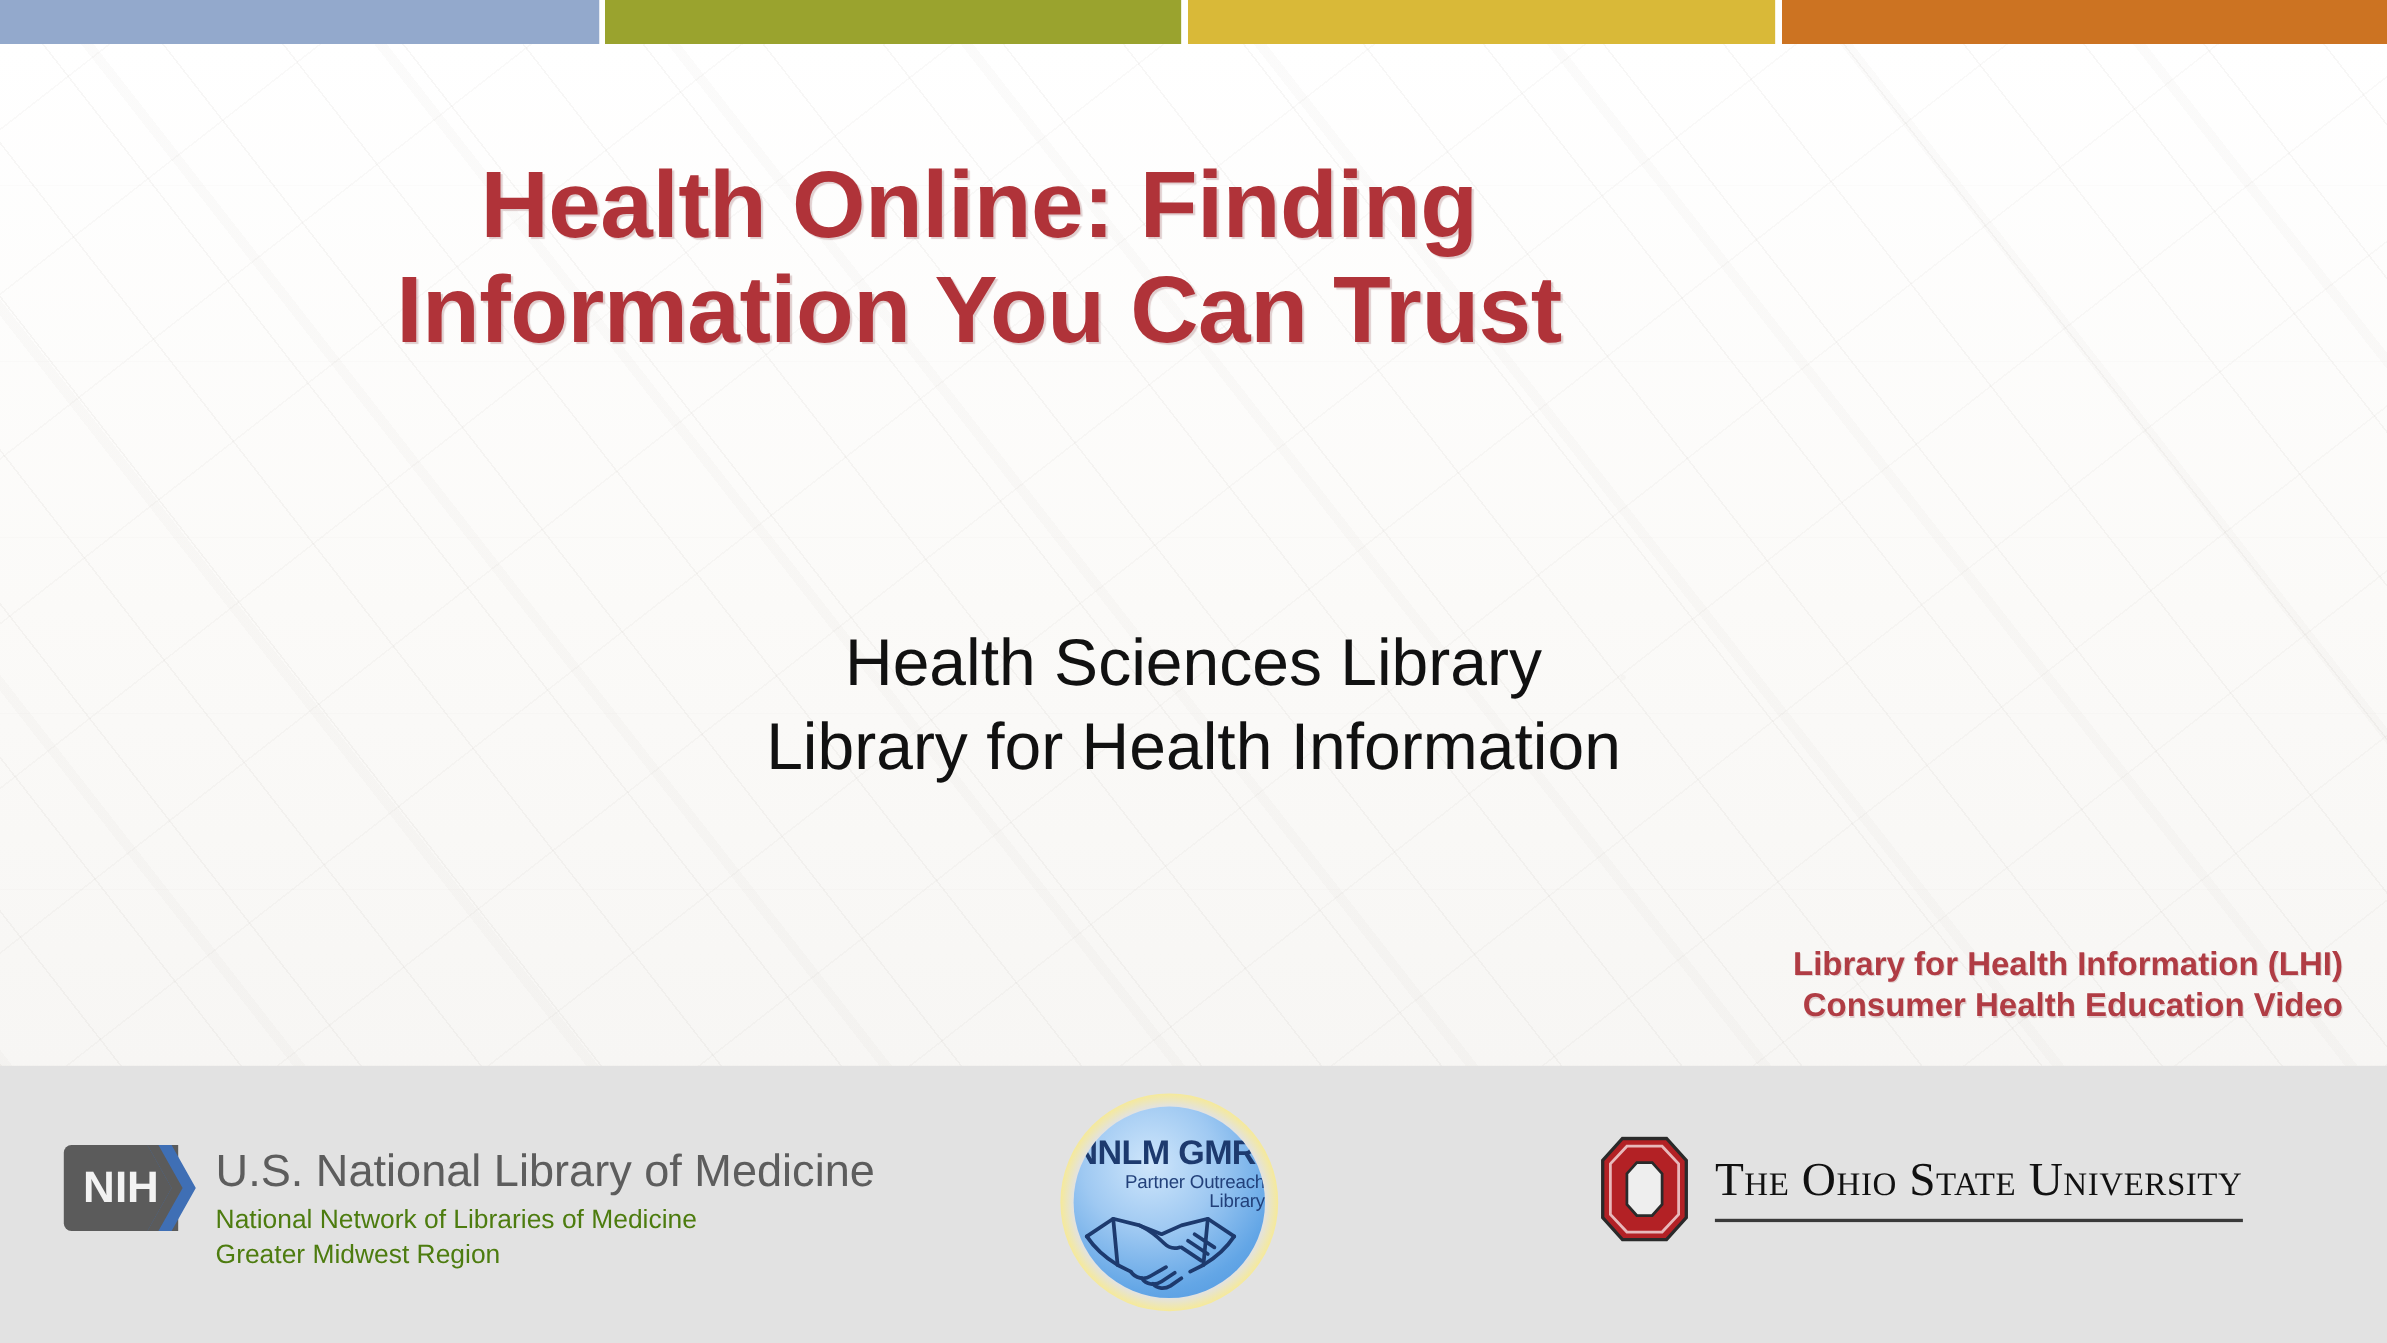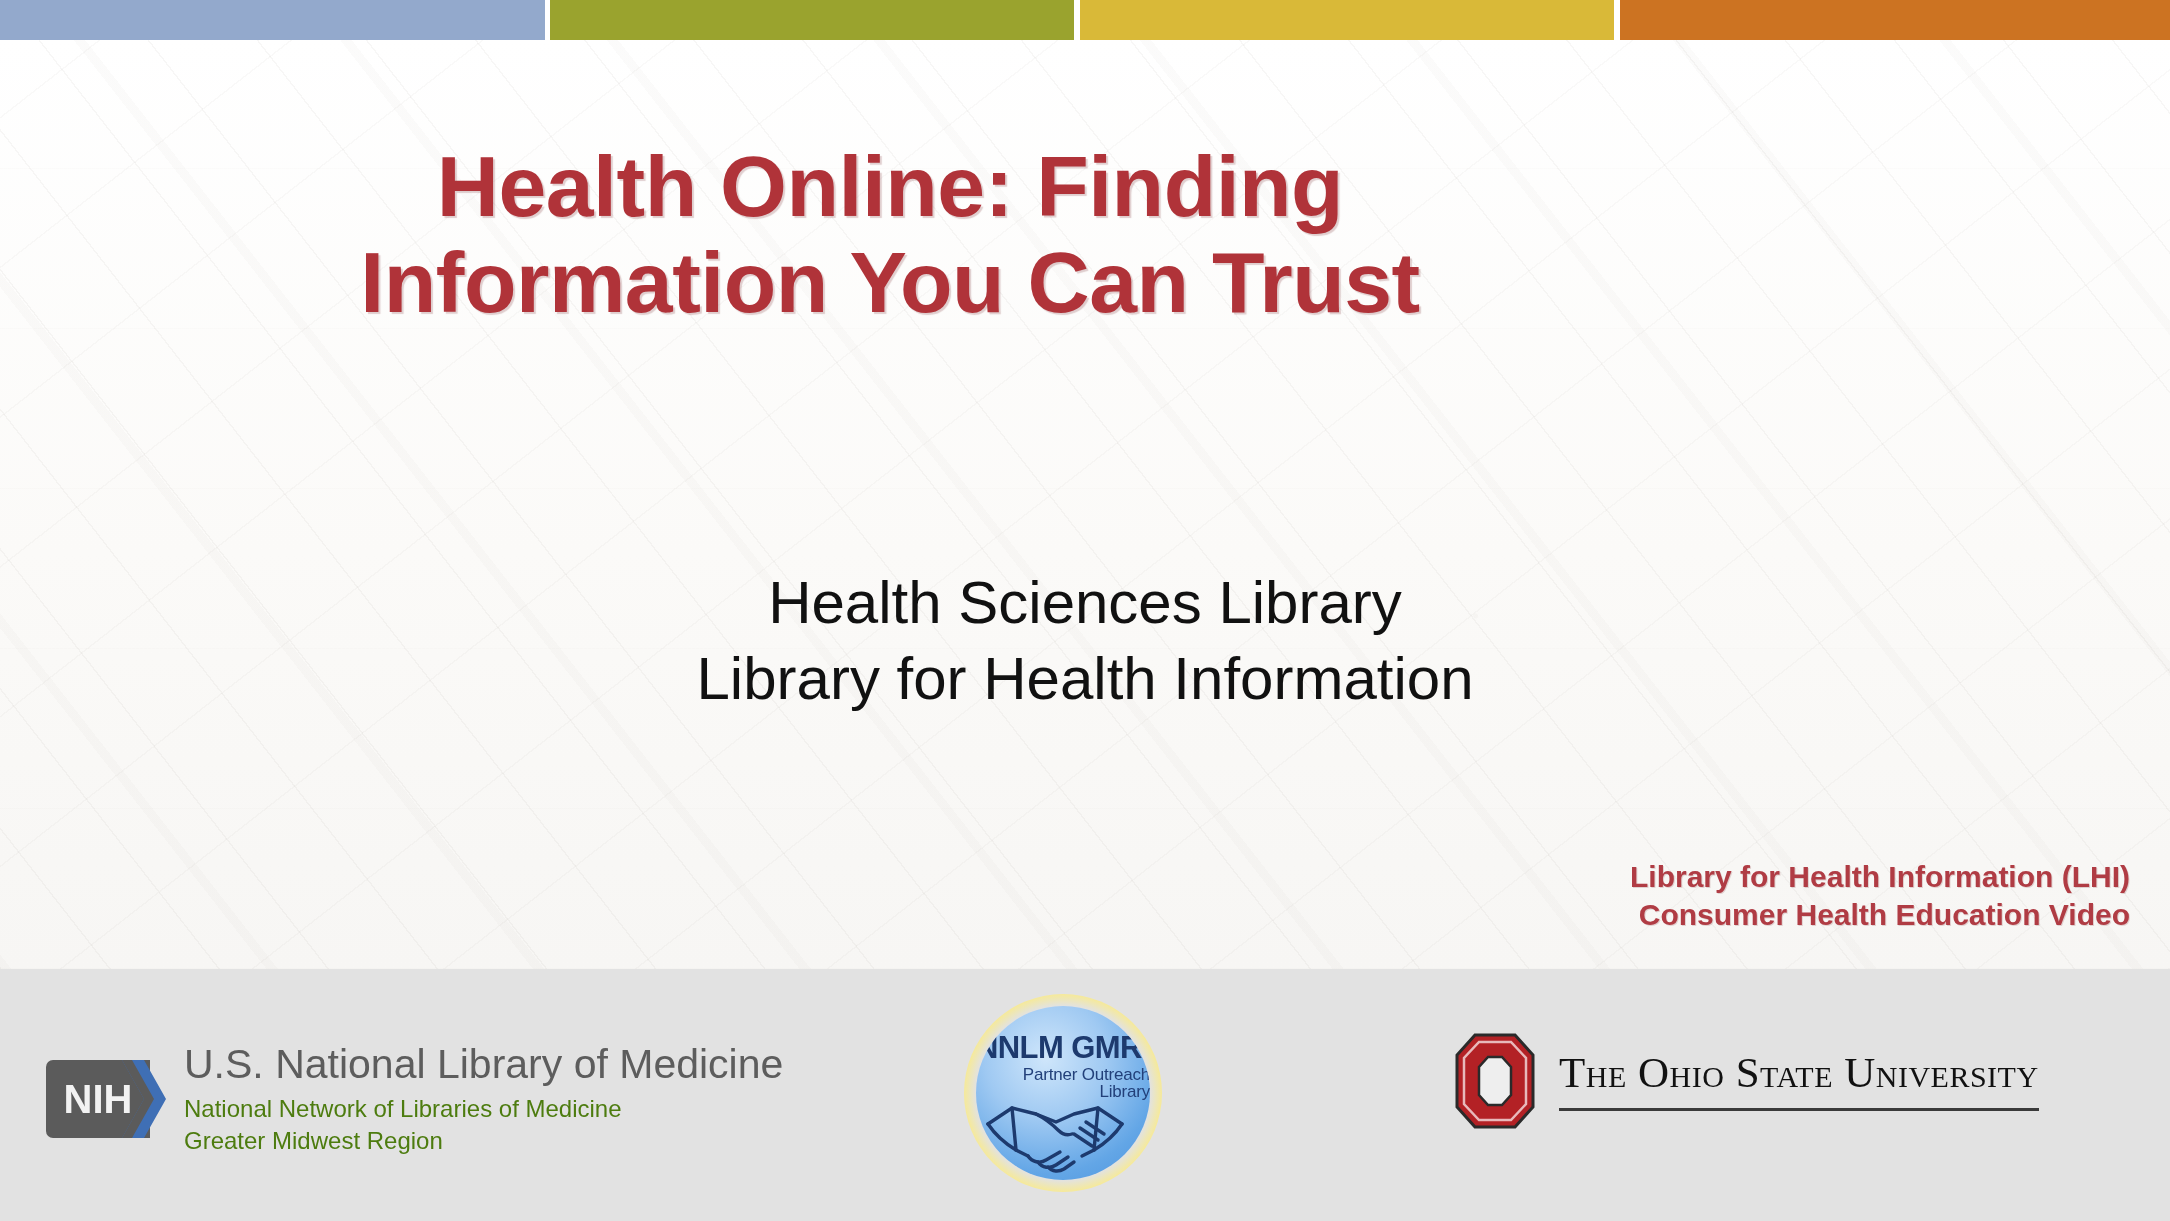--- a/index.html
+++ b/index.html
@@ -93,22 +93,22 @@
   .footer {
     position:absolute; left:0; top:969px; width:2170px; height:252px;
     background:#e2e2e2; z-index:6;
   }
   .footer-inner {
     position:relative; width:100%; height:100%;
   }
 
   
   .nih-logo {
-    position:absolute; left:18px; top:72px;
-    display:flex; align-items:center;padding-left:28px;
+    position:absolute; left:30px; top:72px;
+    display:flex; align-items:flex-start;padding-left:28px;
   }
   .nih-badge {
     position:relative;
     width:104px; height:78px;
     flex:0 0 auto;
   }
   .nih-hex {
     position:absolute; left:0; top:0;
     width:104px; height:78px;
     background:#5b5b5b;

